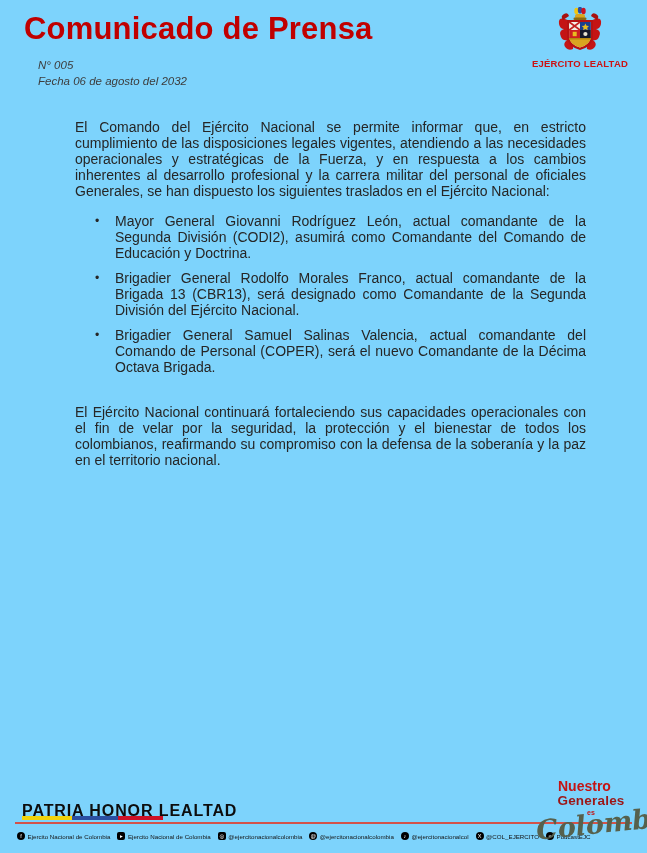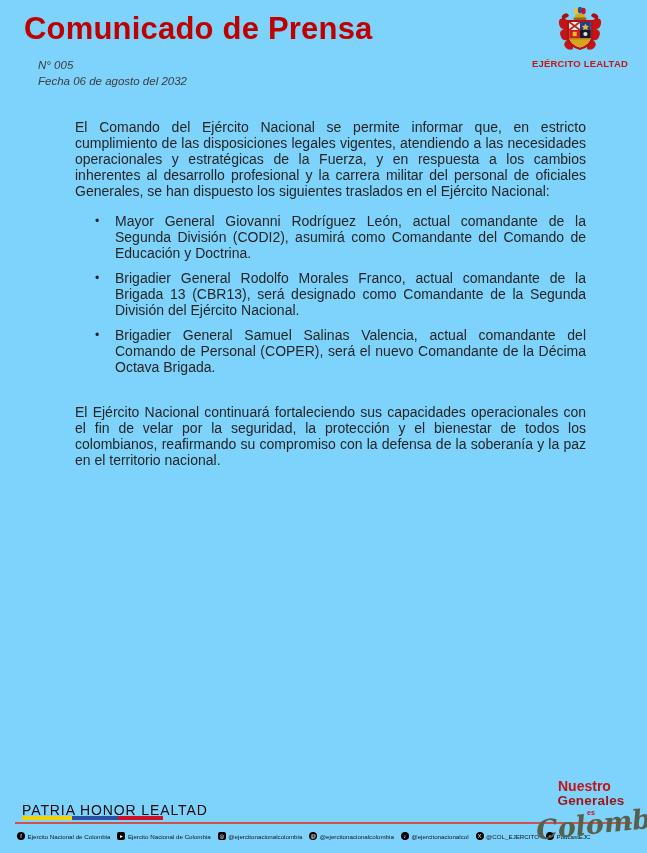--- a/index.html
+++ b/index.html
@@ -56,21 +56,21 @@
   .transfer-list li::before {
     content:"\2022";
     position:absolute; left:-20px; top:0;
     font-size:12.3px; color:#262626;
   }
   .closing-par { margin-top:29px; }
 
   
   .motto {
     position:absolute; left:22px; top:802px;
-    font-size:14px; font-weight:normal; letter-spacing:0.9px;
+    font-size:16px; font-weight:bold; letter-spacing:0.9px;
     color:#0d0d0d; white-space:nowrap;text-align:center;
   }
   .flag-underline {
     position:absolute; left:22px; top:816px;
     width:141px; height:3.5px; display:flex;
   }
   .flag-underline span { display:block; height:100%; }
   .footer-rule {
     position:absolute; left:15px; top:822px;
     width:617px; height:2px;

